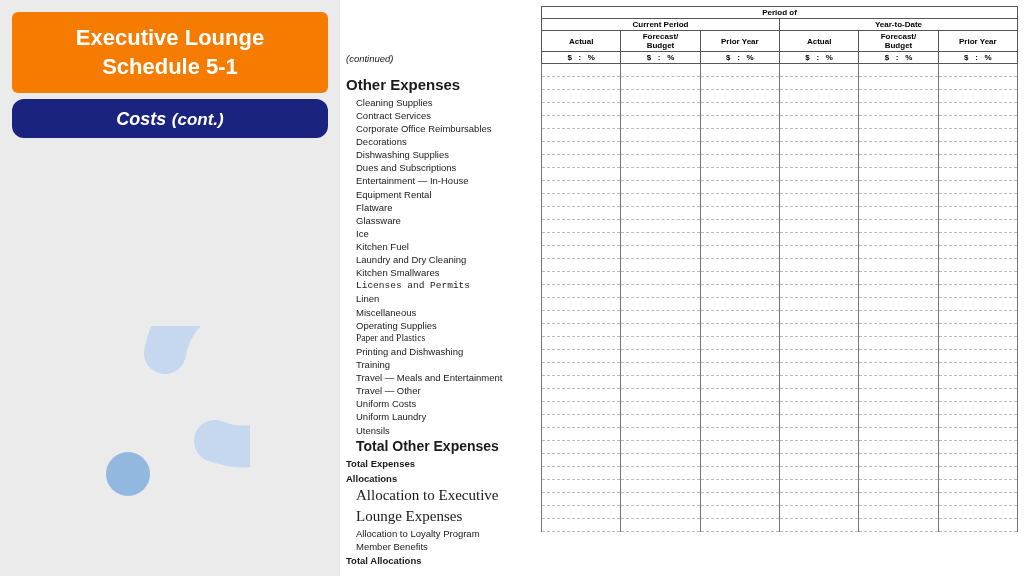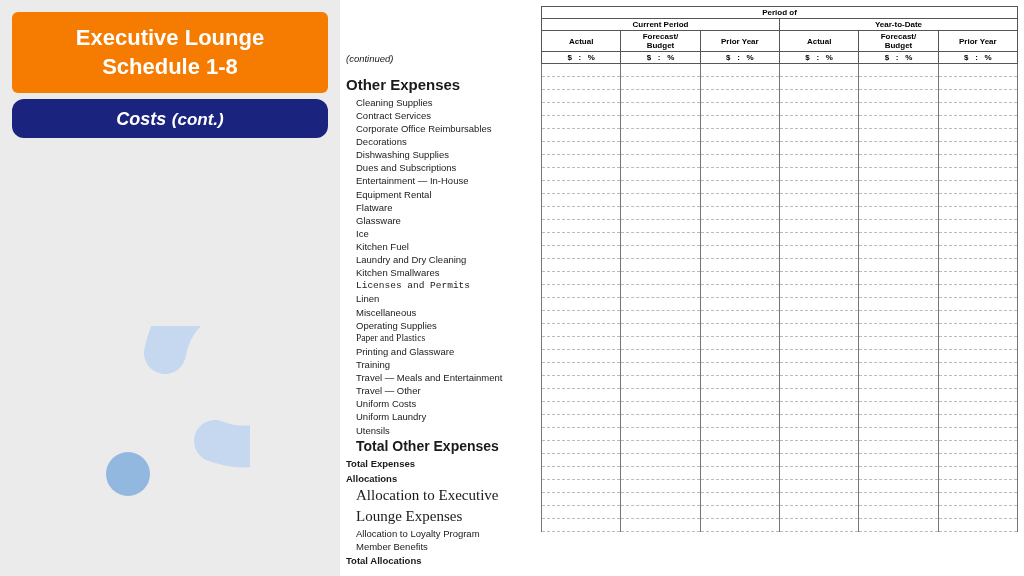--- a/index.html
+++ b/index.html
@@ -118,21 +118,21 @@
     }
   </style>
 </head>
 <body>
 
 <div class="page">
 
   <div class="left-side">
     <div class="title-box">
       <span style="white-space:pre-line;">Executive Lounge
-Schedule 1-8</span>
+Schedule 5-1</span>
     </div>
     <div class="subtitle-box">
       <span>Costs</span>
       <span style="font-style:italic;font-size:17px;">(cont.)</span>
     </div>
 
     <svg style="position:absolute;bottom:20px;left:20px;width:230px;height:230px;" viewBox="0 0 230 230">
 
       <path d="M 195 115
                A 80 80 0 1 0 145 27" fill="none" stroke="#c5d8f0" stroke-width="42" stroke-linecap="round"></path>
@@ -159,21 +159,21 @@
           <div style="font-size:9.5px;line-height:1.38;color:#1a1a1a;padding-left:10px;">Glassware</div>
           <div style="font-size:9.5px;line-height:1.38;color:#1a1a1a;padding-left:10px;">Ice</div>
           <div style="font-size:9.5px;line-height:1.38;color:#1a1a1a;padding-left:10px;">Kitchen Fuel</div>
           <div style="font-size:9.5px;line-height:1.38;color:#1a1a1a;padding-left:10px;">Laundry and Dry Cleaning</div>
           <div style="font-size:9.5px;line-height:1.38;color:#1a1a1a;padding-left:10px;">Kitchen Smallwares</div>
           <div style="font-size:9.5px;line-height:1.38;color:#1a1a1a;padding-left:10px;font-family:Liberation Mono, monospace;">Licenses and Permits</div>
           <div style="font-size:9.5px;line-height:1.38;color:#1a1a1a;padding-left:10px;">Linen</div>
           <div style="font-size:9.5px;line-height:1.38;color:#1a1a1a;padding-left:10px;">Miscellaneous</div>
           <div style="font-size:9.5px;line-height:1.38;color:#1a1a1a;padding-left:10px;">Operating Supplies</div>
           <div style="font-size:9.5px;line-height:1.38;color:#1a1a1a;padding-left:10px;font-family:Liberation Serif, serif;">Paper and Plastics</div>
-          <div style="font-size:9.5px;line-height:1.38;color:#1a1a1a;padding-left:10px;">Printing and Glassware</div>
+          <div style="font-size:9.5px;line-height:1.38;color:#1a1a1a;padding-left:10px;">Printing and Dishwashing</div>
           <div style="font-size:9.5px;line-height:1.38;color:#1a1a1a;padding-left:10px;">Training</div>
           <div style="font-size:9.5px;line-height:1.38;color:#1a1a1a;padding-left:10px;">Travel — Meals and Entertainment</div>
           <div style="font-size:9.5px;line-height:1.38;color:#1a1a1a;padding-left:10px;">Travel — Other</div>
           <div style="font-size:9.5px;line-height:1.38;color:#1a1a1a;padding-left:10px;">Uniform Costs</div>
           <div style="font-size:9.5px;line-height:1.38;color:#1a1a1a;padding-left:10px;">Uniform Laundry</div>
           <div style="font-size:9.5px;line-height:1.38;color:#1a1a1a;padding-left:10px;">Utensils</div>
           <div style="font-size:14px;line-height:1.38;color:#1a1a1a;font-weight:bold;padding-left:10px;">Total Other Expenses</div>
           <div style="font-size:9.5px;line-height:1.38;color:#1a1a1a;font-weight:bold;margin-top:1px;">Total Expenses</div>
           <div style="font-size:9.5px;line-height:1.38;color:#1a1a1a;font-weight:bold;margin-top:2px;">Allocations</div>
           <div style="font-size:15px;line-height:1.38;color:#1a1a1a;padding-left:10px;font-family:Liberation Serif, serif;">Allocation to Executive Lounge Expenses</div>

